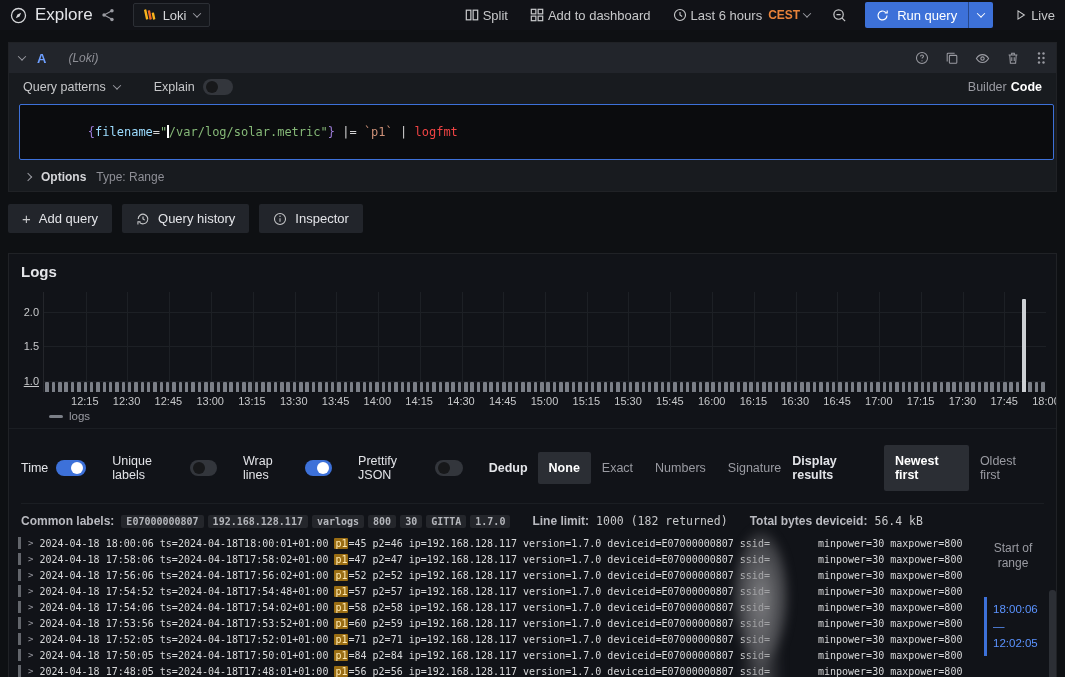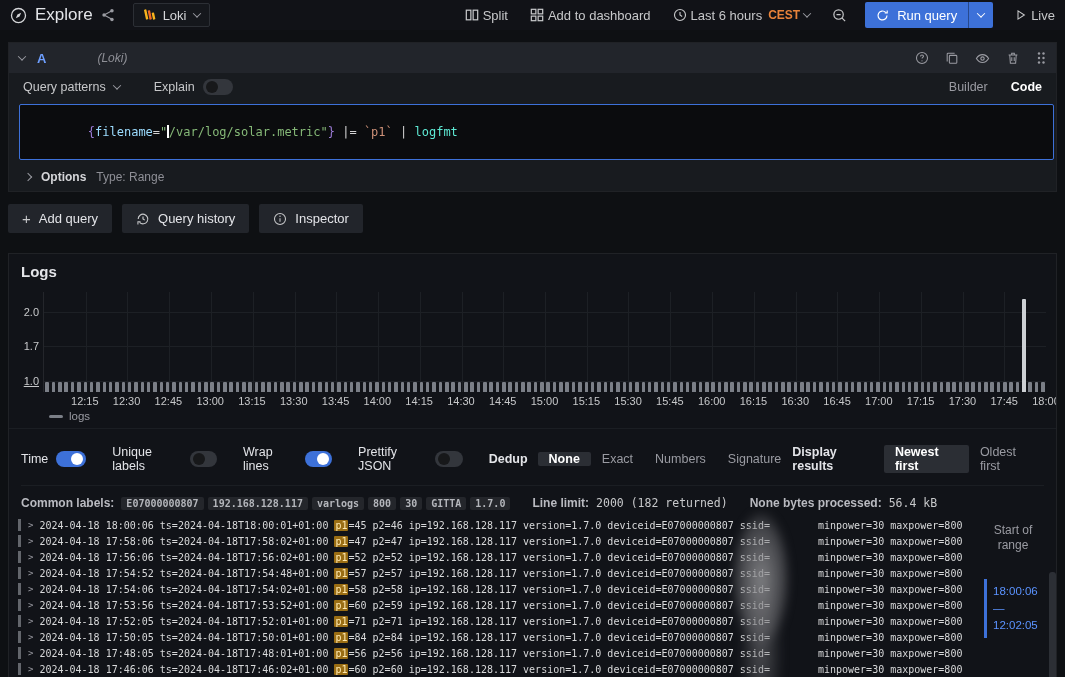--- a/index.html
+++ b/index.html
@@ -19,37 +19,37 @@
   .chev { display:inline-block; width:6px; height:6px; border-right:1.5px solid currentColor; border-bottom:1.5px solid currentColor; transform:rotate(45deg) translate(-1px,-1px); }
   .chev.right { transform:rotate(-45deg); }
   .run-btn { display:flex; align-items:stretch; background:#3d71d9; border-radius:2px; margin-left:18px; height:26px; overflow:hidden; color:#fff; cursor:pointer; }
   .run-main { display:flex; align-items:center; gap:8px; padding:0 11px; font-weight:500; }
   .run-caret { display:flex; align-items:center; padding:0 9px; border-left:1px solid rgba(0,0,0,.35); }
 
   
   .query-panel { margin:12px 8px 0 8px; background:#181b1f; border:1px solid #202226; }
   .qp-header { height:30px; background:#22252b; display:flex; align-items:center; padding:0 10px; }
   .ref-id { color:#6e9fff; font-weight:700; font-size:13px; margin:0 6px 0 12px; }
-  .ds-hint { color:#8e8f96; font-style:italic; font-size:12px; margin-left:45px; }
+  .ds-hint { color:#8e8f96; font-style:italic; font-size:12px; margin-left:16px; }
   .qp-header-icons { margin-left:auto; display:flex; align-items:center; gap:16px; color:#9a9ba2; }
   .qp-toolbar { height:28px; display:flex; align-items:center; padding:0 14px;justify-content:space-between; }
   .qp-tool { display:flex; align-items:center; gap:8px; color:#c7c8ca; font-size:12.5px; cursor:pointer; }
   .toggle { width:30px; height:16px; border-radius:9px; background:#33363c; position:relative; cursor:pointer; }
   .toggle .knob { position:absolute; top:2px; left:3px; width:12px; height:12px; border-radius:50%; background:#17181a; }
   .toggle.on { background:#3d71d9; }
   .toggle.on .knob { left:auto; right:3px; background:#fff; }
-  .qp-tabs { margin-left:auto; display:flex; gap:23px; font-size:12.5px; }
+  .qp-tabs { margin-left:auto; display:flex; gap:4px; font-size:12.5px; }
   .qp-tab { color:#9a9ba2; cursor:pointer; }
   .qp-tab.active { color:#fff; font-weight:600; }
   .qp-editor { display:flex; align-items:stretch; padding:3px 2px 3px 10px; }
   .log-browser { display:flex; align-items:center; gap:7px; color:#6e9fff; font-size:12px; font-weight:600; padding:0 12px; background:#1d2026; cursor:pointer; white-space:nowrap; }
   .query-input { flex:1; border:1.5px solid #3d71d9; border-radius:2px; background:#0b0c0e; display:flex; align-items:center; padding:6px 10px; }
   .code-text { font-family:"DejaVu Sans Mono", monospace; font-size:12px; white-space:pre; }
   .t-brace { color:#9d7cd8; } .t-label { color:#9cdcfe; } .t-op { color:#d4d4d4; }
-  .t-str { color:#85b877; } .t-term { color:#ce9178; } .t-parser { color:#5eead4; }
+  .t-str { color:#85b877; } .t-term { color:#ce9178; } .t-parser { color:#ef4444; }
   .cursor { display:inline-block; width:1.5px; height:13px; background:#fff; vertical-align:-2px; }
   .qp-options { height:28px; display:flex; align-items:center; gap:10px; padding:0 16px; }
   .qp-options .opt-label { font-weight:700; font-size:12px; color:#d5d6d9; cursor:pointer; }
   .qp-options .opt-type { color:#8e8f96; font-size:12px; }
 
   
   .actions-row { display:flex; gap:10px; margin:12px 8px 0 8px; }
   .action-btn { display:flex; align-items:center; gap:8px; background:#22252b; border-radius:2px; height:29px; padding:0 14px; color:#e3e4e8; font-size:13px; font-weight:500; cursor:pointer; }
   .action-btn .plus { font-size:15px; color:#c7c8ca; }
 
@@ -69,21 +69,21 @@
   .xlab { position:absolute; transform:translateX(-50%); font-size:11px; color:#c7c8ca; white-space:nowrap; top:3px; }
   .legend { display:flex; align-items:center; gap:6px; margin:2px 0 6px 34px; }
   .legend .swatch { width:14px; height:3px; border-radius:2px; background:#7b7f87; }
   .legend .lname { font-size:11.5px; color:#9a9ba2; cursor:pointer; }
 
   
   .controls-row { display:flex; align-items:center; margin:16px 12px 0 12px; padding-bottom:12px; border-bottom:1px solid #1b1e23; }
   .ctl { display:flex; align-items:center; gap:8px; margin-right:26px; font-size:12.5px; color:#e3e4e8; }
   .seg-group { display:flex; align-items:center;justify-content:center; }
   .seg-label { font-size:12.5px; font-weight:600; color:#e3e4e8; margin-right:10px; }
-  .seg-btn { padding:0 11px; font-size:12.5px; color:#9a9ba2; border-radius:2px; cursor:pointer; }
+  .seg-btn { padding:9px 11px; font-size:12.5px; color:#9a9ba2; border-radius:2px; cursor:pointer; }
   .seg-btn.selected { background:#2b2e34; color:#fff; font-weight:600; }
   .display-group { margin-left:auto; display:flex; align-items:center; }
 
   
   .meta-row { display:flex; align-items:center; margin:10px 12px 0 12px; font-size:12px; color:#b9bac0; flex-wrap:nowrap; white-space:nowrap; }
   .meta-label { font-weight:600; color:#b9bac0; margin-right:7px; }
   .chips { display:flex; gap:4px; margin-right:22px; }
   .chip { font-family:"DejaVu Sans Mono", monospace; font-size:10px; background:#24262b; color:#b4b6bb; padding:1px 5px; border-radius:2px; font-weight:700; }
   .meta-val { font-family:"DejaVu Sans Mono", monospace; font-size:11.5px; color:#c7c8ca; margin-right:22px; }
 
@@ -290,21 +290,21 @@
   </div>
 </div>
 
 <section class="logs-panel">
   <div class="logs-title">Logs</div>
 
   <div class="chart-wrap">
     <div class="chart">
       <div class="yaxis">
           <div class="ylab" style="bottom: calc(79.3103% - 5px);">2.0</div>
-          <div class="ylab" style="bottom: calc(44.8276% - 5px);">1.7</div>
+          <div class="ylab" style="bottom: calc(44.8276% - 5px);">1.5</div>
           <div class="ylab" style="bottom: calc(10.3448% - 5px); text-decoration: underline;">1.0</div>
         </div>
       <div class="plot">
           <div class="hgrid" style="bottom: 79.3103%;"></div>
           <div class="hgrid" style="bottom: 44.8276%;"></div>
           <div class="hgrid" style="bottom: 10.3448%;"></div>
           <div class="vgrid" style="left: 4.16667%;"></div>
           <div class="vgrid" style="left: 8.33333%;"></div>
           <div class="vgrid" style="left: 12.5%;"></div>
           <div class="vgrid" style="left: 16.6667%;"></div>
@@ -567,22 +567,22 @@
     <span class="chips">
         <span class="chip">E07000000807</span>
         <span class="chip">192.168.128.117</span>
         <span class="chip">varlogs</span>
         <span class="chip">800</span>
         <span class="chip">30</span>
         <span class="chip">GITTA</span>
         <span class="chip">1.7.0</span>
       </span>
     <span class="meta-label">Line limit:</span>
-    <span class="meta-val">2000 (182 returned)</span>
-    <span class="meta-label">None bytes processed:</span>
+    <span class="meta-val">1000 (182 returned)</span>
+    <span class="meta-label">Total bytes deviceid:</span>
     <span class="meta-val">56.4 kB</span>
   </div>
 
   <div class="log-list">
     <div id="log-rows">
         <div class="log-row">
           <span class="lvl"></span>
           <span class="caret">&gt;</span>
           <span class="row-text"><span>2024-04-18 18:00:06 ts=2024-04-18T18:00:01+01:00 </span><span class="hl">p1</span><span>=45 p2=46 ip=192.168.128.117 version=1.7.0 deviceid=E07000000807 ssid=</span><span class="redact"></span><span> minpower=30 maxpower=800</span></span>
         </div>

